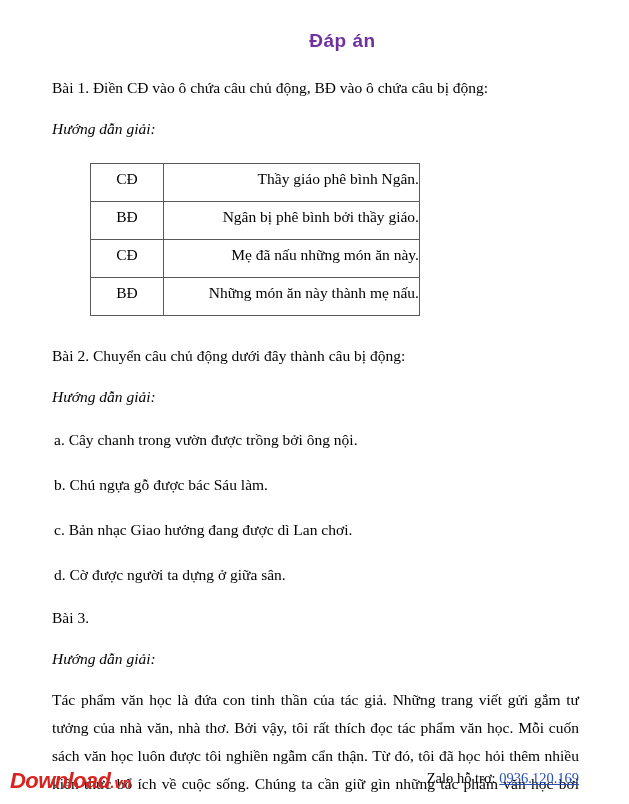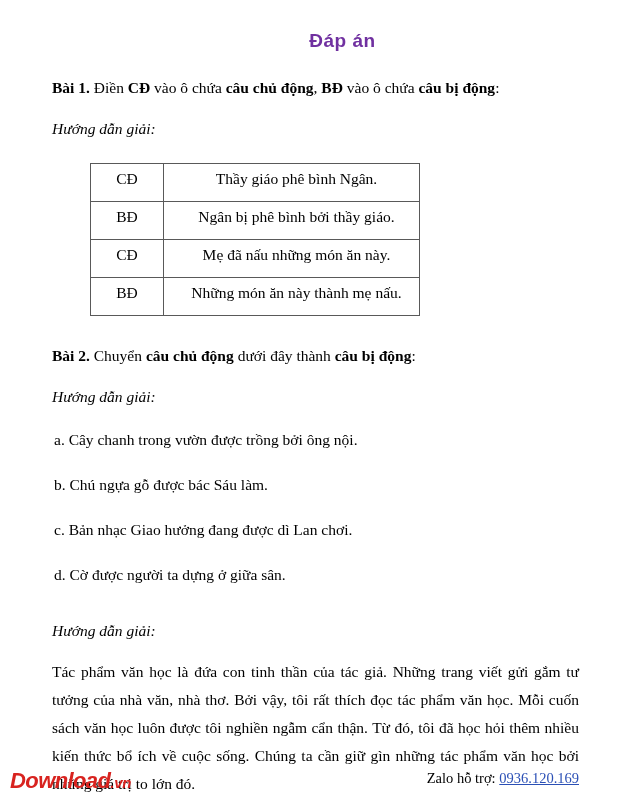--- a/index.html
+++ b/index.html
@@ -43,21 +43,21 @@
     top: 74px;
     left: 52px;
     width: 527px;
   }
   .para {
     font-size: 15.5px;
     line-height: 28px;
     text-align: justify;
     margin: 0;
   }
-  .b { font-weight: bold; }
+  .b { font-weight: normal; }
   .hint {
     font-style: italic;
     font-size: 15.5px;
     line-height: 28px;
     margin: 0;
   }
   .item {
     font-size: 15.5px;
     line-height: 28px;
     margin: 2px;
@@ -76,21 +76,21 @@
     vertical-align: top;
     padding: 5px 0 13px 0;
     height: 18px;
   }
   .answer-table td.code-cell {
     width: 72px;
     text-align: center;
   }
   .answer-table td.text-cell {
     width: 245px;
-    text-align: center;
+    text-align: right;
     padding-left: 10px;
   }
 
   
   .gap-sm { height: 13px; }
   .gap-md { height: 20px; }
   .gap-lg { height: 26px; }
 
   
   .footer {
@@ -182,20 +182,23 @@
     <p class="item">a. Cây chanh trong vườn được trồng bởi ông nội.</p>
     <div class="gap-sm"></div>
     <p class="item">b. Chú ngựa gỗ được bác Sáu làm.</p>
     <div class="gap-sm"></div>
     <p class="item">c. Bản nhạc Giao hưởng đang được dì Lan chơi.</p>
     <div class="gap-sm"></div>
     <p class="item">d. Cờ được người ta dựng ở giữa sân.</p>
 
     <div class="gap-sm"></div>
 
+    <p class="para">
+      <span class="b">Bài 3.</span>
+    </p>
 
     <div class="gap-sm"></div>
 
     <p class="hint">Hướng dẫn giải:</p>
 
     <div class="gap-sm"></div>
 
     <p class="para">Tác phẩm văn học là đứa con tinh thần của tác giả. Những trang viết gửi gắm tư tưởng của nhà văn, nhà thơ. Bởi vậy, tôi rất thích đọc tác phẩm văn học. Mỗi cuốn sách văn học luôn được tôi nghiền ngẫm cẩn thận. Từ đó, tôi đã học hỏi thêm nhiều kiến thức bổ ích về cuộc sống. Chúng ta cần giữ gìn những tác phẩm văn học bởi những giá trị to lớn đó.</p>
 
   </div>

